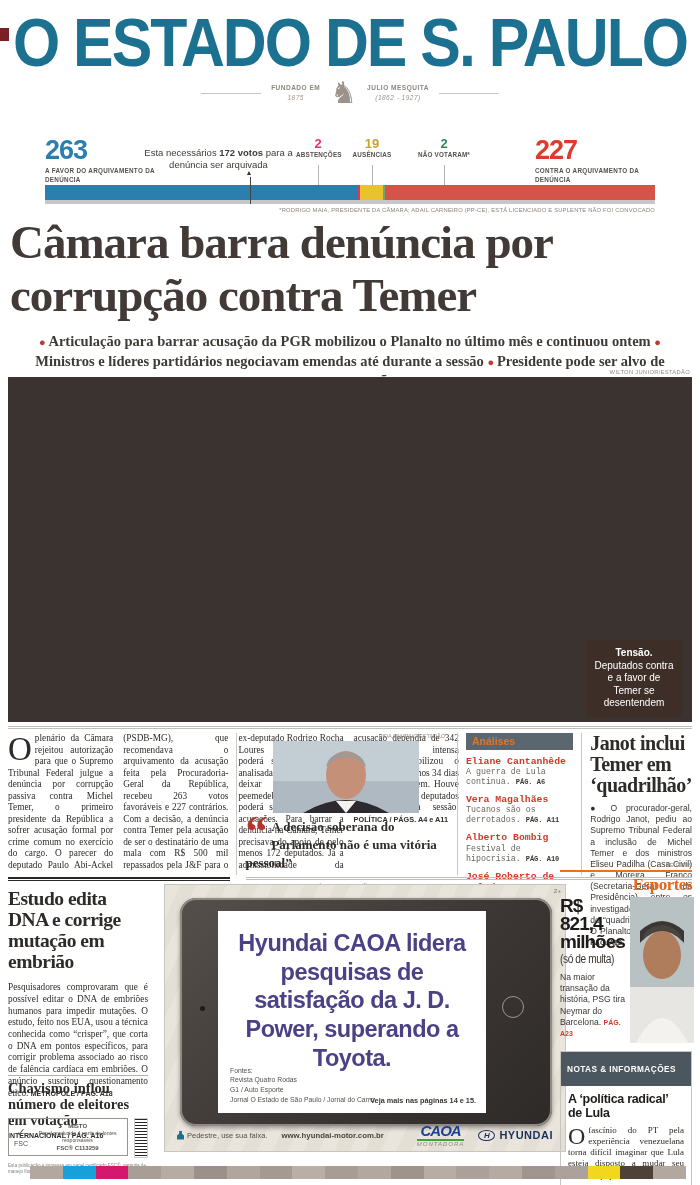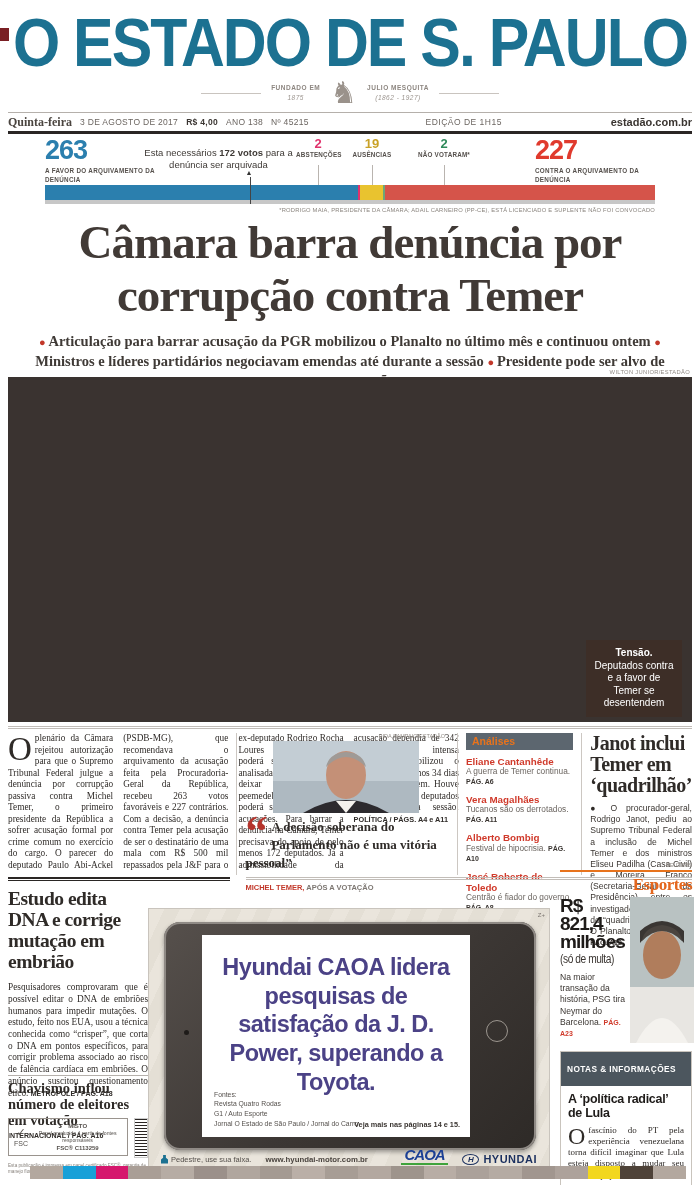--- a/index.html
+++ b/index.html
@@ -39,21 +39,21 @@
   .fig-mid .l { font-size:6.3px; font-weight:700; color:#55504c; letter-spacing:.2px; }
   .vote-bar { position:absolute; left:37px; right:37px; top:48px; height:15px; display:flex; }
   .vote-bar .seg { height:100%; }
   .vote-bar-shadow { position:absolute; left:37px; right:37px; top:63px; height:4px; background:rgba(0,0,0,.22); }
   .vote-marker { position:absolute; top:40px; width:1px; height:27px; background:#444; }
   .vote-marker::before { content:"▲"; position:absolute; top:-8px; left:-4px; font-size:7px; color:#333; }
   .conn { position:absolute; width:1px; background:#b9b4af; top:28px; height:20px; }
   .fig-foot { position:absolute; right:37px; top:70px; font-size:5.8px; color:#8a847e; letter-spacing:.2px; }
 
   
-  .headline { position:absolute; top:216px; left:10px; right:10px; text-align:center;
+  .headline { position:absolute; top:216px; left:10px; right:10px; 
     font-family:"Liberation Serif", serif; font-weight:700; font-size:47px; line-height:1.12; color:#413a36; letter-spacing:-1px; }
   .deck { position:absolute; top:332px; left:20px; right:20px; text-align:center;
     font-family:"Liberation Serif", serif; font-weight:700; font-size:14.5px; line-height:1.35; color:#3f3a36; }
   .deck .b::before { content:"● "; color:#c2382a; font-size:11px; }
 
   
   .photo-credit { position:absolute; top:369px; right:10px; font-size:5.8px; color:#908a84; letter-spacing:.3px; }
   .main-photo { position:absolute; top:377px; left:8px; right:8px; height:345px; background:
     radial-gradient(circle at 12% 30%, #c79b80 0 3%, transparent 4%),
     radial-gradient(circle at 22% 18%, #b98c72 0 3%, transparent 4%),
@@ -93,21 +93,21 @@
   .temer-col { width:205px; position:relative; }
   .temer-credit { position:absolute; top:0; right:4px; font-size:5.5px; color:#908a84; }
   .temer-img { position:absolute; top:8px; left:28px; width:146px; height:72px; }
   .quote-block { position:absolute; top:84px; left:0; right:0; }
   .quote-mark { float:left; font-family:"Liberation Serif", serif; font-weight:700; font-size:44px; line-height:.7; color:#b5342c; margin-right:4px; }
   .quote-text { font-family:"Liberation Serif", serif; font-weight:700; font-size:13px; line-height:1.2; color:#2f2b28; }
   .quote-attr { margin-top:12px; font-size:7.5px; color:#7d7772; font-weight:700; }
   .quote-attr .nm { color:#c2382a; }
   .analises-col { width:108px; }
   .analises-hd { background:#5c666f; color:#e8731c; font-weight:700; font-size:10.5px; padding:2px 6px 3px; margin-bottom:6px; }
-  .an-item { margin-bottom:7px; }
+  .an-item { margin-bottom:7px;font-family:Liberation Mono, monospace; }
   .an-name { color:#d03a2b; font-weight:700; font-size:9.8px; line-height:1.15; }
   .an-text { font-size:8.3px; color:#6b6560; line-height:1.2; }
   .an-text b { color:#3a3531; font-size:7px; }
   .janot-col { flex:1; }
   .janot-title { font-family:"Liberation Serif", serif; font-weight:700; font-size:20px; line-height:1.05; color:#2f2b28; letter-spacing:-.5px; margin-bottom:7px; }
   .janot-body { font-size:8.6px; line-height:1.3; color:#3a3531; text-align:justify; }
   .janot-body::first-letter {}
   .janot-body .blt { color:#2f2b28; }
   .janot-body b { font-size:7px; }
 
@@ -125,22 +125,22 @@
   .fsc-row { position:absolute; left:8px; top:1118px; width:140px; display:flex; gap:6px; align-items:flex-start; }
   .fsc-box { border:1px solid #9a948e; padding:3px 5px; display:flex; gap:5px; align-items:center; }
   .fsc-logo { font-size:7px; color:#55504c; text-align:center; line-height:1.2; }
   .fsc-tree { font-size:11px; }
   .fsc-txt { font-size:5.2px; color:#55504c; line-height:1.35; text-align:center; }
   .fsc-txt .m { font-weight:700; font-size:6px; }
   .barcode { width:16px; height:40px; background:repeating-linear-gradient(180deg,#2a2624 0 1px,#fff 1px 3px); border:1px solid #ccc; }
   .fineprint { position:absolute; left:8px; top:1163px; width:140px; font-size:4.6px; color:#8a847e; line-height:1.3; }
 
   
-  .ad { position:absolute; left:148px; top:884px; width:402px; height:268px; background:
-    repeating-linear-gradient(115deg, #eae5dc 0 14px, #e4dfd5 14px 28px); border:1px solid #c9c4bd;margin-top:24px; }
+  .ad { position:absolute; left:164px; top:884px; width:402px; height:268px; background:
+    repeating-linear-gradient(115deg, #eae5dc 0 14px, #e4dfd5 14px 28px); border:1px solid #c9c4bd; }
   .ad-z { position:absolute; top:3px; right:4px; font-size:6px; color:#7d7772; }
   .tablet { position:absolute; left:15px; top:13px; width:372px; height:228px; background:linear-gradient(135deg,#56504c 0%,#3c3734 55%,#2e2a27 100%);
     border-radius:16px; box-shadow:inset 0 0 0 2px #8f8a85, 0 2px 4px rgba(0,0,0,.35); }
   .tablet-screen { position:absolute; left:38px; top:13px; width:268px; height:202px; background:#fff; }
   .tablet-cam { position:absolute; right:28px; top:98px; width:22px; height:22px; border:1.5px solid #9c968f; border-radius:50%; }
   .tablet-dot { position:absolute; left:20px; top:108px; width:5px; height:5px; background:#1e1b19; border-radius:50%; }
   .ad-headline { position:absolute; top:18px; left:6px; right:6px; text-align:center; font-weight:700;
     font-size:23.5px; line-height:1.22; color:#4b4286; letter-spacing:-.5px; }
   .ad-fontes { position:absolute; left:12px; bottom:8px; font-size:6.8px; color:#55504c; line-height:1.45; }
   .ad-veja { position:absolute; right:10px; bottom:8px; font-size:7.3px; color:#3a3531; font-weight:700; }
@@ -193,29 +193,20 @@
       <div class="yr">1875</div>
     </div>
     <div class="horse">♞</div>
     <div class="emblem-side">
       <div>JULIO MESQUITA</div>
       <div class="yr">(1862 - 1927)</div>
     </div>
     <div class="emblem-rule"></div>
   </div>
 
-  <div class="dateline">
-    <span class="day">Quinta-feira</span>
-    <span class="seg">3 DE AGOSTO DE 2017</span>
-    <b class="seg">R$ 4,00</b>
-    <span class="seg">ANO 138</span>
-    <span class="seg">Nº 45215</span>
-    <span class="center">EDIÇÃO DE 1H15</span>
-    <span class="site">estadão.com.br</span>
-  </div>
 
   <div class="fig">
     <div class="fig-left">
       <div class="bignum" style="color:#2b7fae">263</div>
       <div class="smallcaps">A FAVOR DO ARQUIVAMENTO DA DENÚNCIA</div>
     </div>
     <div class="fig-note">
       <span>Esta necessários </span><b>172 votos</b><span> para a denúncia ser arquivada</span>
     </div>
     <div class="fig-mid" style="left:288px;width:44px">
@@ -286,21 +277,21 @@
         <div class="quote-attr">
           <span class="nm">MICHEL TEMER,</span><span> APÓS A VOTAÇÃO</span>
         </div>
       </div>
     </div>
     <div class="sum-div"></div>
     <div class="sum-col analises-col">
       <div class="analises-hd">Análises</div>
       <div class="an-item">
         <div class="an-name">Eliane Cantanhêde</div>
-        <div class="an-text"><span>A guerra de Temer continua. </span><b>PÁG. A6</b></div>
+        <div class="an-text"><span>A guerra de Lula continua. </span><b>PÁG. A6</b></div>
       </div>
       <div class="an-item">
         <div class="an-name">Vera Magalhães</div>
         <div class="an-text"><span>Tucanos são os derrotados. </span><b>PÁG. A11</b></div>
       </div>
       <div class="an-item">
         <div class="an-name">Alberto Bombig</div>
         <div class="an-text"><span>Festival de hipocrisia. </span><b>PÁG. A10</b></div>
       </div>
       <div class="an-item">

